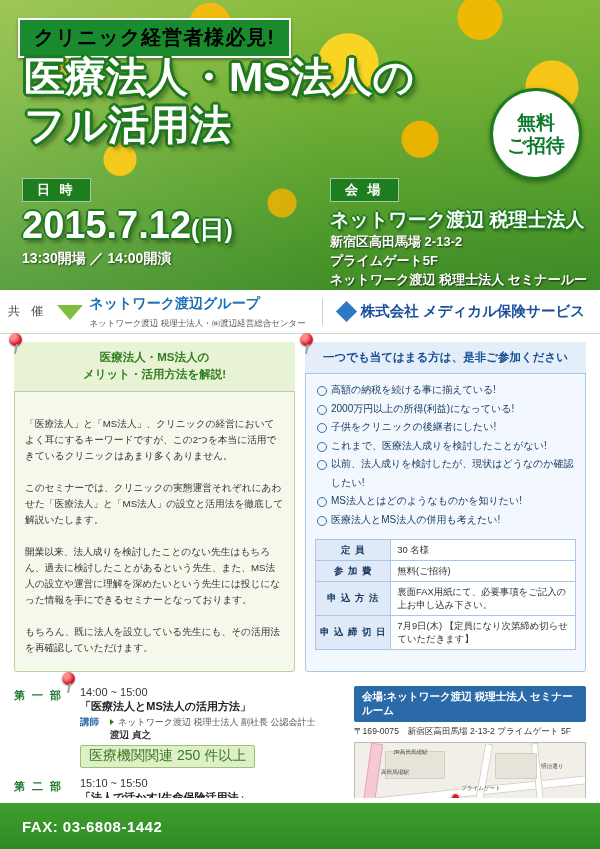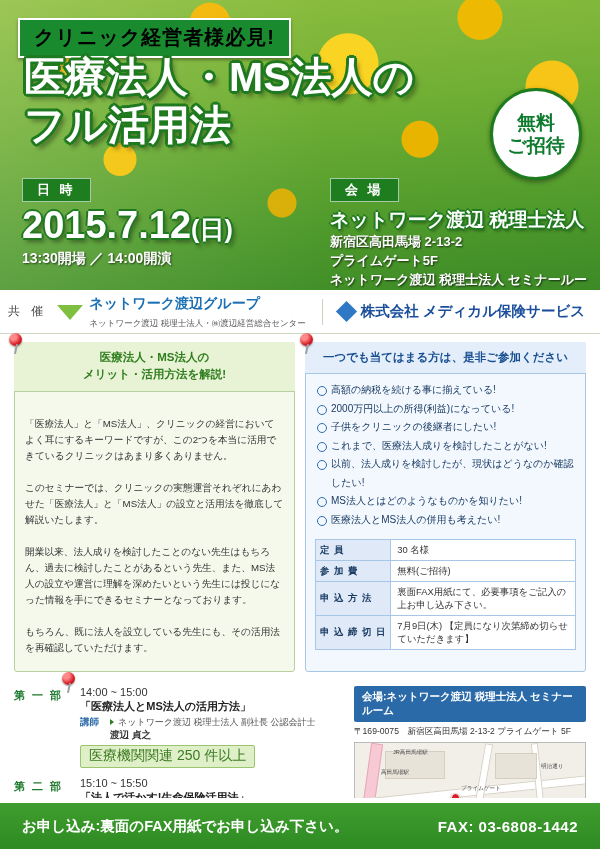--- a/index.html
+++ b/index.html
@@ -128,21 +128,21 @@
   .check-list { list-style:none; margin:2px 0 0 0; padding:0; }
   .check-list li { position:relative; padding-left:15px; font-size:10px; line-height:1.85; color:#1a3c63; }
   .check-list li:before {
     content:""; position:absolute; left:1px; top:5px; width:8px;height:8px;
     border:1.4px solid #2f6fae; border-radius:50%;
   }
 
   .mini-table { width:calc(100% - 18px); margin:10px 9px 0 9px; border-collapse:collapse; font-size:9.4px; }
   .mini-table th {
     background:#dfe9f7; border:1px solid #a8c6e6; color:#1a3c63; font-weight:bold;
-    width:66px; padding:3.5px 4px; text-align:left; letter-spacing:1px; white-space:nowrap;
+    width:66px; padding:3.5px 4px; text-align:center; letter-spacing:1px; white-space:nowrap;
   }
   .mini-table td { border:1px solid #a8c6e6; background:#ffffff; padding:3.5px 6px; color:#333; }
 
   
   .pin { position:absolute; width:16px; height:22px; z-index:8; }
   .pin .head { width:13px;height:13px;border-radius:50%;
     background:radial-gradient(circle at 33% 30%, #ff8a8a 0 3px, #d9202a 60%, #8e0f16 100%);
     box-shadow:0 1px 2px rgba(0,0,0,.4); }
   .pin .needle { width:2px;height:10px;background:#9aa0a6;margin-left:6px;margin-top:-2px;transform:rotate(12deg); }
 
@@ -376,17 +376,16 @@
         <div class="map-label" style="left:38px; top:6px;">JR高田馬場駅</div>
         <div class="map-label" style="left:152px; top:96px;">戸山公園</div>
         <div class="map-label" style="left:96px; top:108px;">新目白通り</div>
       </div>
 
     </div>
   </div>
 
   <div class="footer-strip"></div>
   <div class="footer">
-    <div class="footer-left">お申し込み:裏面のFAX用紙でお申し込み下さい。</div>
     <div class="footer-right">FAX: 03-6808-1442</div>
   </div>
 
 </div>
 
 </body></html>

